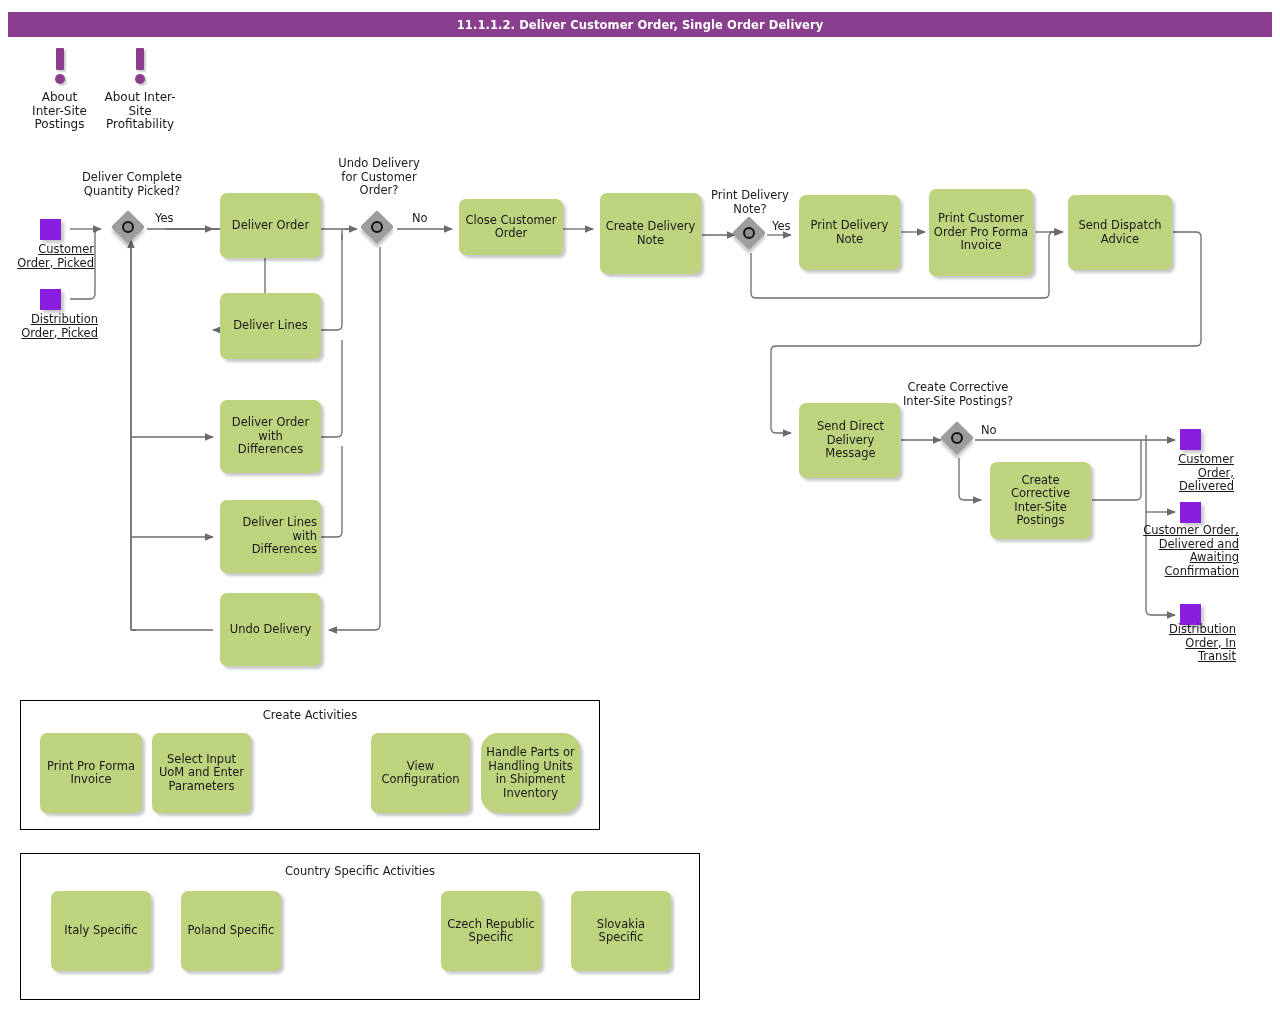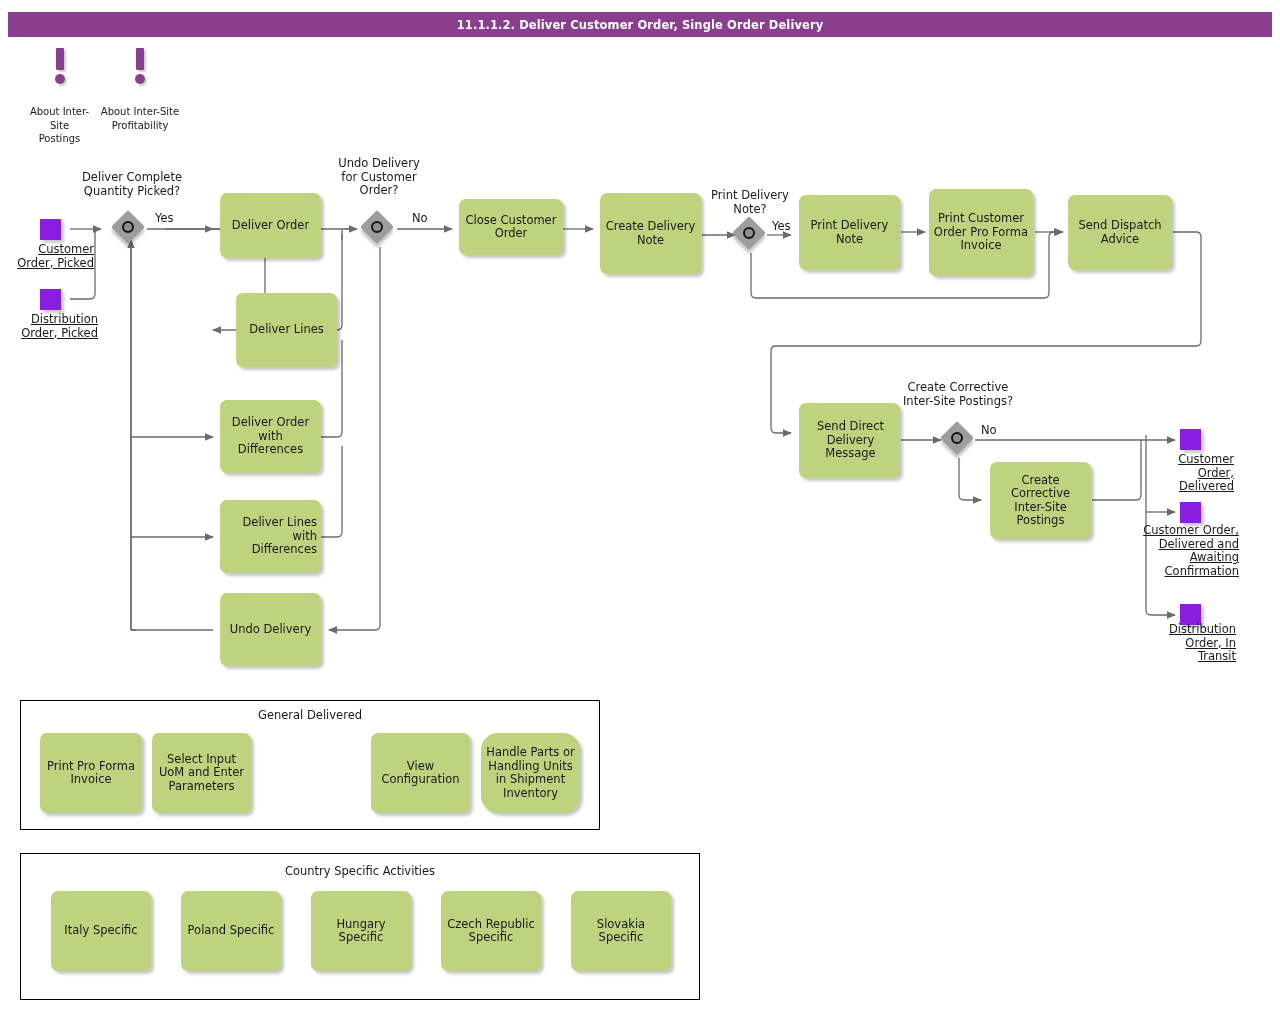--- a/index.html
+++ b/index.html
@@ -66,21 +66,21 @@
   }
   .note .bang .bar{
     position:absolute;left:9px;top:0;width:8px;height:22px;background:#8a3f8e;
     border-radius:1px;box-shadow:2px 2px 2px rgba(0,0,0,.2);
   }
   .note .bang .dot{
     position:absolute;left:8px;top:26px;width:10px;height:10px;border-radius:50%;
     background:#8a3f8e;box-shadow:2px 2px 2px rgba(0,0,0,.2);
   }
   .note .cap{
-    font-size:10px;line-height:13.5px;color:#1a1a1a;margin-top:19px;
+    font-size:12px;line-height:13.5px;color:#1a1a1a;margin-top:5px;
   }
 
   
   .panel{
     position:absolute;border:1.5px solid #000000;background:#ffffff;box-sizing:border-box;
   }
   .panel-title{
     position:absolute;width:100%;text-align:center;font-size:11.5px;color:#1a1a1a;
   }
 </style>
@@ -179,21 +179,21 @@
   <div class="state-label" style="left:4px;top:313px;width:94px;">Distribution Order, Picked</div>
 
   <div class="gw-label" style="left:82px;top:171px;width:100px;">Deliver Complete Quantity Picked?</div>
   <div class="gw" style="left:113px;top:212px;">
     <div class="dia"></div>
     <div class="ring"></div>
   </div>
   <div class="edge-label" style="left:155px;top:212px;">Yes</div>
 
   <div class="act" style="left:220px;top:193px;width:101px;height:65px;">Deliver Order</div>
-  <div class="act" style="left:236px;top:293px;width:101px;height:74px;">Deliver Lines</div>
+  <div class="act" style="left:220px;top:293px;width:101px;height:66px;">Deliver Lines</div>
   <div class="act" style="left:220px;top:400px;width:101px;height:73px;">Deliver Order with Differences</div>
   <div class="act" style="left:220px;top:500px;width:101px;height:73px;text-align:right;">Deliver Lines with Differences</div>
   <div class="act" style="left:220px;top:593px;width:101px;height:73px;">Undo Delivery</div>
 
   <div class="gw-label" style="left:333px;top:157px;width:92px;">Undo Delivery for Customer Order?</div>
   <div class="gw" style="left:362px;top:212px;">
     <div class="dia"></div>
     <div class="ring"></div>
   </div>
   <div class="edge-label" style="left:412px;top:212px;">No</div>
@@ -226,29 +226,28 @@
   <div class="state" style="left:1180px;top:429px;"></div>
   <div class="state-label" style="left:1146px;top:453px;width:88px;">Customer Order, Delivered</div>
 
   <div class="state" style="left:1180px;top:502px;"></div>
   <div class="state-label" style="left:1141px;top:524px;width:98px;">Customer Order, Delivered and Awaiting Confirmation</div>
 
   <div class="state" style="left:1180px;top:604px;"></div>
   <div class="state-label" style="left:1144px;top:623px;width:92px;">Distribution Order, In Transit</div>
 
   <div class="panel" style="left:20px;top:700px;width:580px;height:130px;">
-    <div class="panel-title" style="top:7px;">General Delivered</div>
+    <div class="panel-title" style="top:7px;">Create Activities</div>
   </div>
   <div class="act" style="left:40px;top:733px;width:102px;height:80px;">Print Pro Forma Invoice</div>
   <div class="act" style="left:152px;top:733px;width:99px;height:80px;">Select Input UoM and Enter Parameters</div>
   <div class="act" style="left:371px;top:733px;width:99px;height:80px;">View Configuration</div>
   <div class="act" style="left:481px;top:733px;width:99px;height:80px;border-radius:17px;">Handle Parts or Handling Units in Shipment Inventory</div>
 
   <div class="panel" style="left:20px;top:853px;width:680px;height:147px;">
     <div class="panel-title" style="top:10px;">Country Specific Activities</div>
   </div>
   <div class="act" style="left:51px;top:891px;width:100px;height:80px;">Italy Specific</div>
   <div class="act" style="left:181px;top:891px;width:100px;height:80px;">Poland Specific</div>
-  <div class="act" style="left:311px;top:891px;width:100px;height:80px;">Hungary Specific</div>
   <div class="act" style="left:441px;top:891px;width:100px;height:80px;">Czech Republic Specific</div>
   <div class="act" style="left:571px;top:891px;width:100px;height:80px;">Slovakia Specific</div>
 
 </div>
 
 </body></html>

